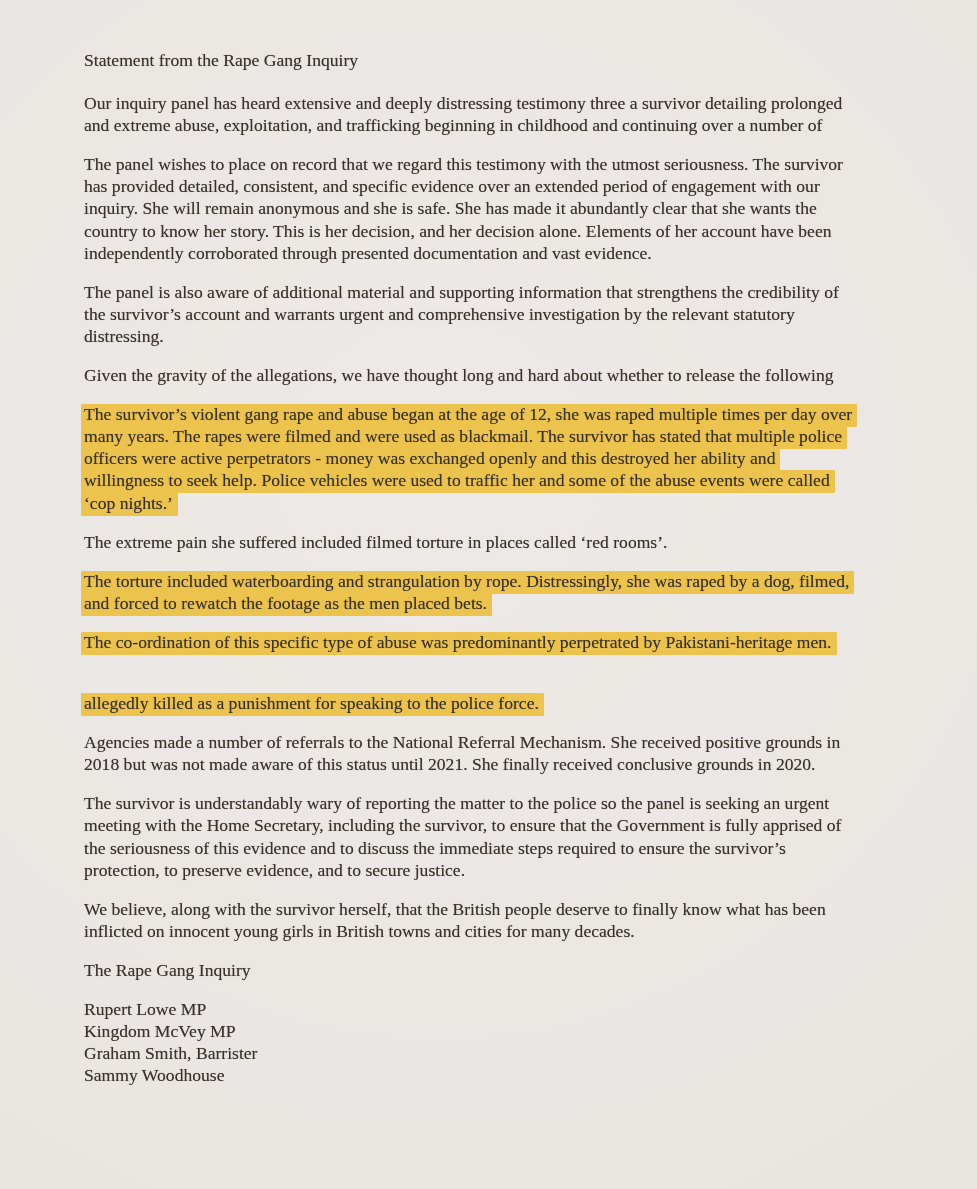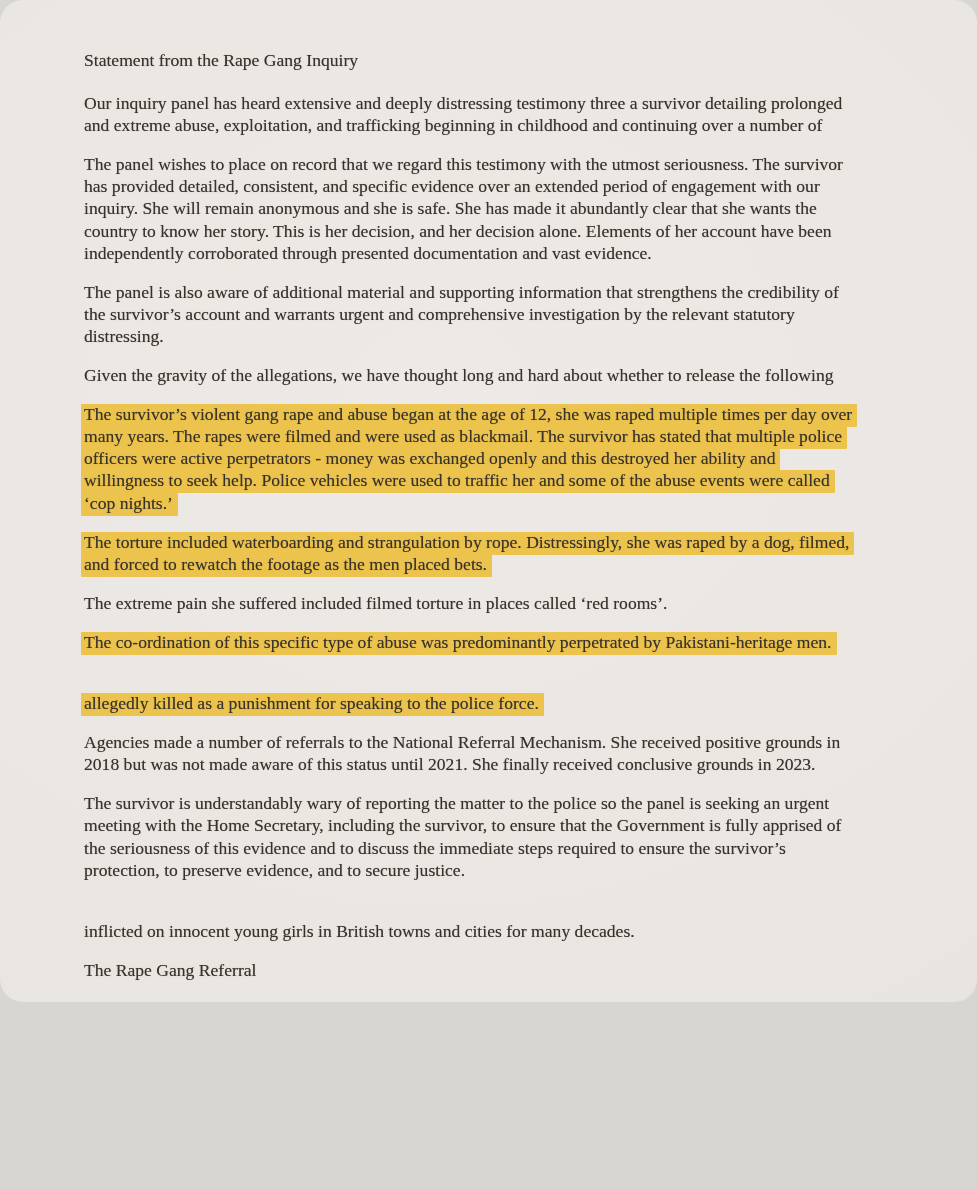--- a/index.html
+++ b/index.html
@@ -1,23 +1,22 @@
 <!DOCTYPE html>
 <html><head>
 <meta charset="utf-8">
 <style>
   html, body { margin: 0; padding: 0; background: #d8d6d2; }
   .photo {
     position: relative;
     width: 977px;
-    height: 1002px;
+    height: 1189px;
     margin: 0 auto;
     overflow: hidden;
     background: radial-gradient(130% 105% at 45% 40%, #ece9e6 0%, #e9e6e2 65%, #e2dfda 100%);
-    border-radius: 23px;
   }
   .doc {
     box-sizing: border-box;
     width: 100%;
     height: 100%;
     padding: 49px 28px 0 84px;
     font-family: "Liberation Serif", "DejaVu Serif", serif;
     font-size: 17.6px;
     line-height: 22.1px;
     color: #38322b;
@@ -39,23 +38,23 @@
 <body>
 
 <div class="photo">
   <div class="doc">
       <p class="title"><span>Statement from the Rape Gang Inquiry</span></p>
       <p><span>Our inquiry panel has heard extensive and deeply distressing testimony three a survivor detailing prolonged</span><br><span>and extreme abuse, exploitation, and trafficking beginning in childhood and continuing over a number of</span><br></p>
       <p><span>The panel wishes to place on record that we regard this testimony with the utmost seriousness. The survivor</span><br><span>has provided detailed, consistent, and specific evidence over an extended period of engagement with our</span><br><span>inquiry. She will remain anonymous and she is safe. She has made it abundantly clear that she wants the</span><br><span>country to know her story. This is her decision, and her decision alone. Elements of her account have been</span><br><span>independently corroborated through presented documentation and vast evidence.</span></p>
       <p><span>The panel is also aware of additional material and supporting information that strengthens the credibility of</span><br><span>the survivor’s account and warrants urgent and comprehensive investigation by the relevant statutory</span><br><span>distressing.</span></p>
       <p><span>Given the gravity of the allegations, we have thought long and hard about whether to release the following</span><br></p>
       <p><mark class="hl">The survivor’s violent gang rape and abuse began at the age of 12, she was raped multiple times per day over</mark><br><mark class="hl">many years. The rapes were filmed and were used as blackmail. The survivor has stated that multiple police</mark><br><mark class="hl">officers were active perpetrators - money was exchanged openly and this destroyed her ability and</mark><br><mark class="hl">willingness to seek help. Police vehicles were used to traffic her and some of the abuse events were called</mark><br><mark class="hl">‘cop nights.’</mark></p>
+      <p><span>The extreme pain she suffered included filmed torture in places called ‘red rooms’.</span></p>
       <p><mark class="hl">The torture included waterboarding and strangulation by rope. Distressingly, she was raped by a dog, filmed,</mark><br><mark class="hl">and forced to rewatch the footage as the men placed bets.</mark></p>
-      <p><span>The extreme pain she suffered included filmed torture in places called ‘red rooms’.</span></p>
       <p><mark class="hl">The co-ordination of this specific type of abuse was predominantly perpetrated by Pakistani-heritage men.</mark></p>
       <p><br><mark class="hl">allegedly killed as a punishment for speaking to the police force.</mark></p>
-      <p><span>Agencies made a number of referrals to the National Referral Mechanism. She received positive grounds in</span><br><span>2018 but was not made aware of this status until 2021. She finally received conclusive grounds in 2023.</span></p>
+      <p><span>Agencies made a number of referrals to the National Referral Mechanism. She received positive grounds in</span><br><span>2018 but was not made aware of this status until 2021. She finally received conclusive grounds in 2020.</span></p>
       <p><span>The survivor is understandably wary of reporting the matter to the police so the panel is seeking an urgent</span><br><span>meeting with the Home Secretary, including the survivor, to ensure that the Government is fully apprised of</span><br><span>the seriousness of this evidence and to discuss the immediate steps required to ensure the survivor’s</span><br><span>protection, to preserve evidence, and to secure justice.</span></p>
-      <p><br><span>inflicted on innocent young girls in British towns and cities for many decades.</span></p>
-      <p><span>The Rape Gang Referral</span></p>
+      <p><span>We believe, along with the survivor herself, that the British people deserve to finally know what has been</span><br><span>inflicted on innocent young girls in British towns and cities for many decades.</span></p>
+      <p><span>The Rape Gang Inquiry</span></p>
       <p><span>Rupert Lowe MP</span><br><span>Kingdom McVey MP</span><br><span>Graham Smith, Barrister</span><br><span>Sammy Woodhouse</span></p>
     </div>
 </div>
 
 </body></html>

